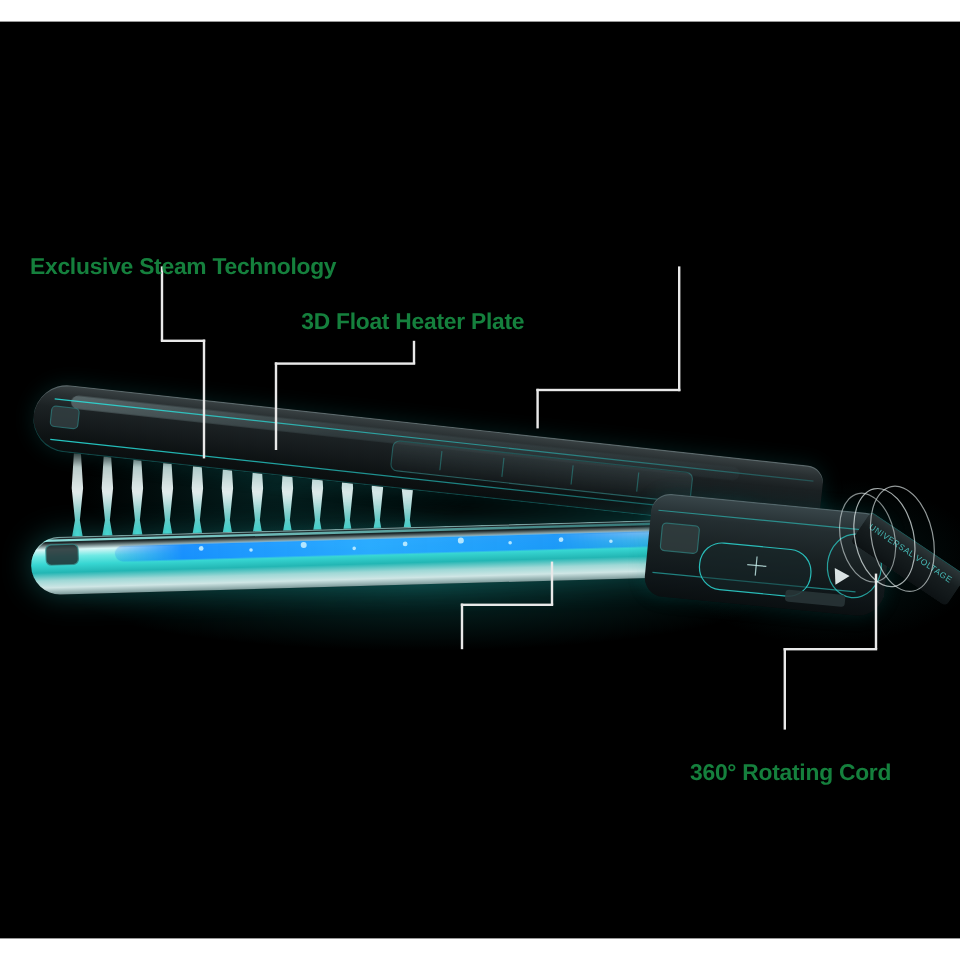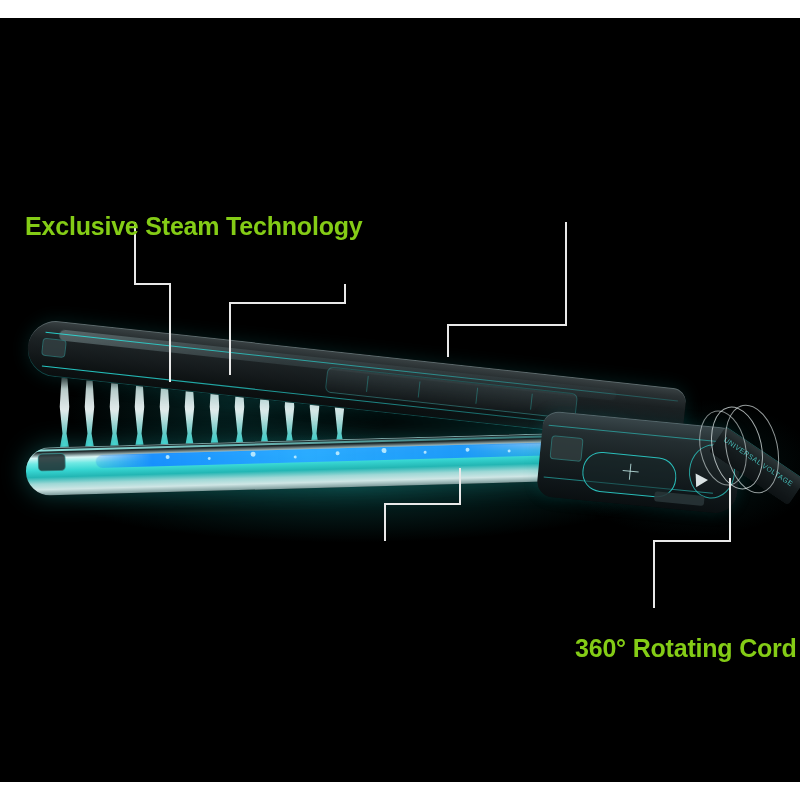--- a/index.html
+++ b/index.html
@@ -28,24 +28,24 @@
     top: 18px;
     width: 800px;
     height: 764px;
     background: #000000;
     overflow: hidden;
   }
 
   
   .callout {
     position: absolute;
-    color: #84cc16;
+    color: #15803d;
     font-family: "Liberation Sans", sans-serif;
     font-weight: bold;
-    font-size: 25px;
+    font-size: 19px;
     letter-spacing: -0.2px;
     white-space: nowrap;
     line-height: 1.15;
   }
   .callout.c-steam      { left: 25px;  top: 194px; }
   .callout.c-plate      { left: 251px; top: 240px; }
   .callout.c-tank       { left: 398px; top: 194px; }
   .callout.c-water      { left: 207px; top: 543px; }
   .callout.c-cord       { left: 575px; top: 616px; }
 
@@ -401,19 +401,20 @@
     <div class="lead v" style="left:384px; top:485px; height:38px;"></div>
     <div class="lead h" style="left:384px; top:485px; width:77px;"></div>
     <div class="lead v" style="left:459px; top:450px; height:36px;"></div>
 
     <div class="lead v" style="left:653px; top:522px; height:68px;"></div>
     <div class="lead h" style="left:653px; top:522px; width:78px;"></div>
     <div class="lead v" style="left:729px; top:460px; height:63px;"></div>
 
     <div class="callout c-steam">Exclusive  Steam Technology</div>
 
+    <div class="callout c-plate">3D Float Heater Plate</div>
 
 
 
     <div class="callout c-cord">360° Rotating Cord</div>
 
   </div>
 </div>
 
 </body></html>

